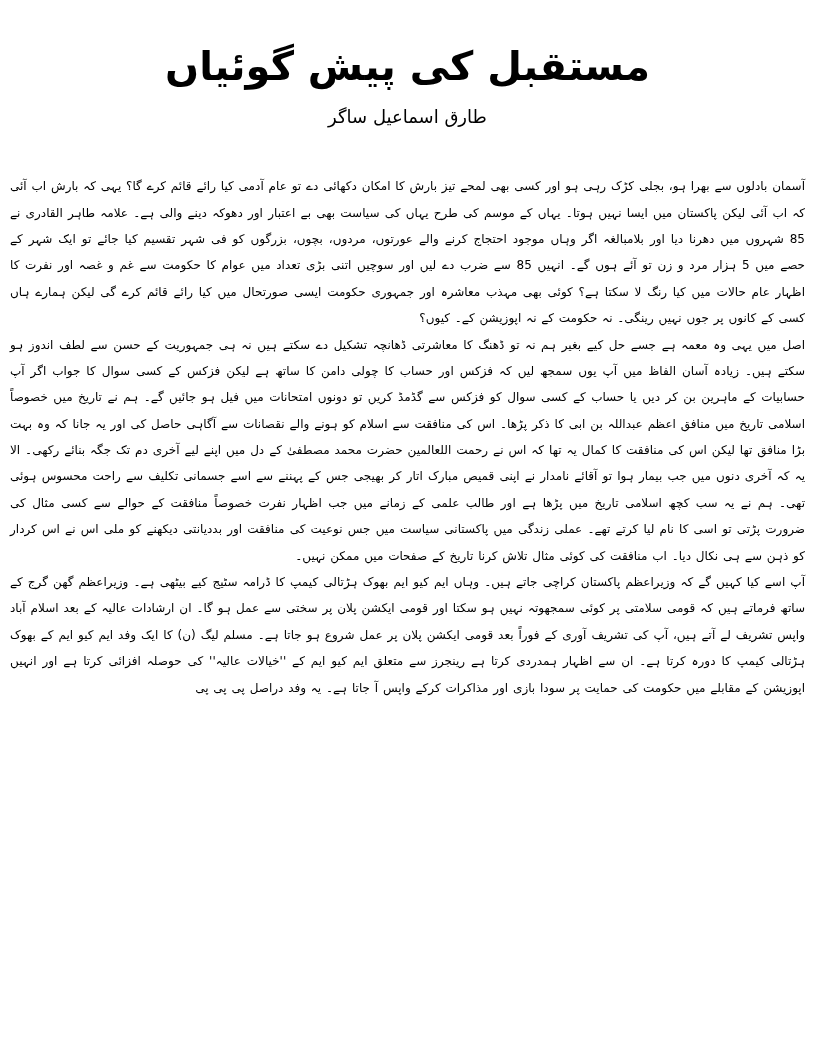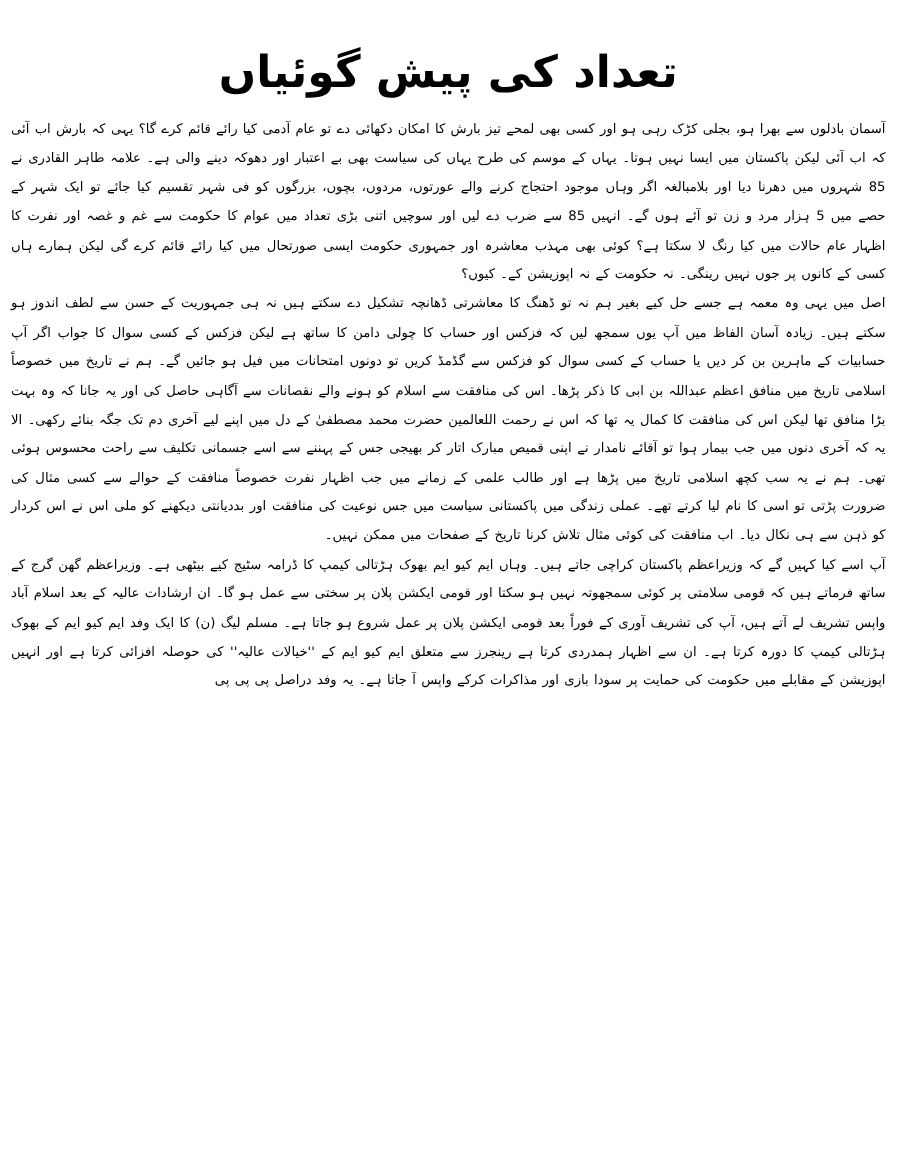--- a/index.html
+++ b/index.html
@@ -53,21 +53,22 @@
     text-justify: inter-word;
     color: #000000;
     word-spacing: 1px;
   }
 </style>
 </head>
 <body>
 
 <div class="page">
   <header class="doc-header">
-    <h1 class="doc-title">تعداد کی پیش گوئیاں</h1>
+    <h1 class="doc-title">مستقبل کی پیش گوئیاں</h1>
+    <div class="doc-author">طارق اسماعیل ساگر</div>
   </header>
 
   <main class="doc-body">
     <p>آسمان بادلوں سے بھرا ہو، بجلی کڑک رہی ہو اور کسی بھی لمحے تیز بارش کا امکان دکھائی دے تو عام آدمی کیا رائے قائم کرے گا؟ یہی کہ بارش اب آئی کہ اب آئی لیکن پاکستان میں ایسا نہیں ہوتا۔ یہاں کے موسم کی طرح یہاں کی سیاست بھی بے اعتبار اور دھوکہ دینے والی ہے۔ علامہ طاہر القادری نے 85 شہروں میں دھرنا دیا اور بلامبالغہ اگر وہاں موجود احتجاج کرنے والے عورتوں، مردوں، بچوں، بزرگوں کو فی شہر تقسیم کیا جائے تو ایک شہر کے حصے میں 5 ہزار مرد و زن تو آئے ہوں گے۔ انہیں 85 سے ضرب دے لیں اور سوچیں اتنی بڑی تعداد میں عوام کا حکومت سے غم و غصہ اور نفرت کا اظہار عام حالات میں کیا رنگ لا سکتا ہے؟ کوئی بھی مہذب معاشرہ اور جمہوری حکومت ایسی صورتحال میں کیا رائے قائم کرے گی لیکن ہمارے ہاں کسی کے کانوں پر جوں نہیں رینگی۔ نہ حکومت کے نہ اپوزیشن کے۔ کیوں؟</p>
     <p>اصل میں یہی وہ معمہ ہے جسے حل کیے بغیر ہم نہ تو ڈھنگ کا معاشرتی ڈھانچہ تشکیل دے سکتے ہیں نہ ہی جمہوریت کے حسن سے لطف اندوز ہو سکتے ہیں۔ زیادہ آسان الفاظ میں آپ یوں سمجھ لیں کہ فزکس اور حساب کا چولی دامن کا ساتھ ہے لیکن فزکس کے کسی سوال کا جواب اگر آپ حسابیات کے ماہرین بن کر دیں یا حساب کے کسی سوال کو فزکس سے گڈمڈ کریں تو دونوں امتحانات میں فیل ہو جائیں گے۔ ہم نے تاریخ میں خصوصاً اسلامی تاریخ میں منافق اعظم عبداللہ بن ابی کا ذکر پڑھا۔ اس کی منافقت سے اسلام کو ہونے والے نقصانات سے آگاہی حاصل کی اور یہ جانا کہ وہ بہت بڑا منافق تھا لیکن اس کی منافقت کا کمال یہ تھا کہ اس نے رحمت اللعالمین حضرت محمد مصطفیٰ کے دل میں اپنے لیے آخری دم تک جگہ بنائے رکھی۔ الا یہ کہ آخری دنوں میں جب بیمار ہوا تو آقائے نامدار نے اپنی قمیص مبارک اتار کر بھیجی جس کے پہننے سے اسے جسمانی تکلیف سے راحت محسوس ہوئی تھی۔ ہم نے یہ سب کچھ اسلامی تاریخ میں پڑھا ہے اور طالب علمی کے زمانے میں جب اظہار نفرت خصوصاً منافقت کے حوالے سے کسی مثال کی ضرورت پڑتی تو اسی کا نام لیا کرتے تھے۔ عملی زندگی میں پاکستانی سیاست میں جس نوعیت کی منافقت اور بددیانتی دیکھنے کو ملی اس نے اس کردار کو ذہن سے ہی نکال دیا۔ اب منافقت کی کوئی مثال تلاش کرنا تاریخ کے صفحات میں ممکن نہیں۔</p>
     <p>آپ اسے کیا کہیں گے کہ وزیراعظم پاکستان کراچی جاتے ہیں۔ وہاں ایم کیو ایم بھوک ہڑتالی کیمپ کا ڈرامہ سٹیج کیے بیٹھی ہے۔ وزیراعظم گھن گرج کے ساتھ فرماتے ہیں کہ قومی سلامتی پر کوئی سمجھوتہ نہیں ہو سکتا اور قومی ایکشن پلان پر سختی سے عمل ہو گا۔ ان ارشادات عالیہ کے بعد اسلام آباد واپس تشریف لے آتے ہیں، آپ کی تشریف آوری کے فوراً بعد قومی ایکشن پلان پر عمل شروع ہو جاتا ہے۔ مسلم لیگ (ن) کا ایک وفد ایم کیو ایم کے بھوک ہڑتالی کیمپ کا دورہ کرتا ہے۔ ان سے اظہار ہمدردی کرتا ہے رینجرز سے متعلق ایم کیو ایم کے ''خیالات عالیہ'' کی حوصلہ افزائی کرتا ہے اور انہیں اپوزیشن کے مقابلے میں حکومت کی حمایت پر سودا بازی اور مذاکرات کرکے واپس آ جاتا ہے۔ یہ وفد دراصل پی پی پی</p>
   </main>
 </div>
 
 </body></html>

